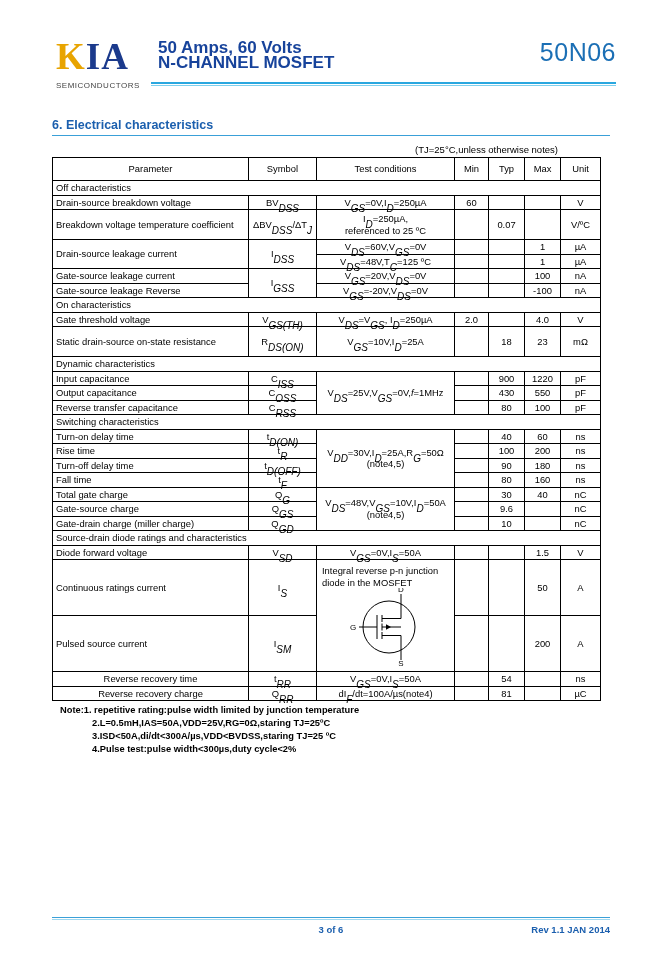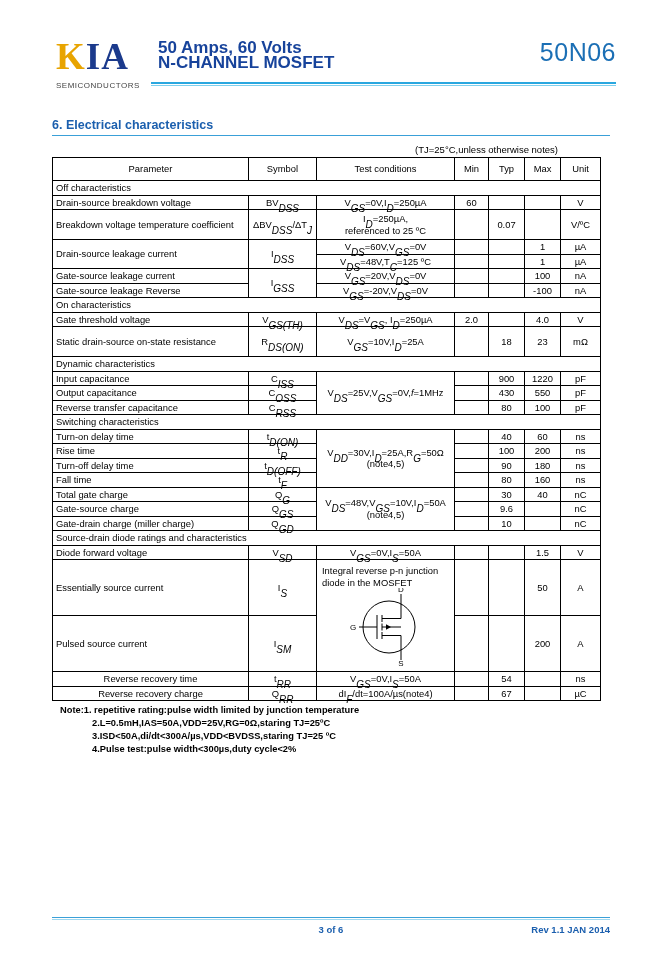--- a/index.html
+++ b/index.html
@@ -311,21 +311,21 @@
         <td>Diode forward voltage</td>
         <td class="ctr">V<sub>SD</sub></td>
         <td class="ctr">V<sub>GS</sub>=0V,I<sub>S</sub>=50A</td>
         <td class="ctr"></td>
         <td class="ctr"></td>
         <td class="ctr">1.5</td>
         <td class="ctr">V</td>
       </tr>
 
       <tr class="taller">
-        <td>Essentially source current</td>
+        <td>Continuous ratings current</td>
         <td class="ctr">I<sub>S</sub></td>
         <td rowspan="2" class="diagcell">
           <div style="text-align:left;padding-left:2px;">Integral reverse p-n junction diode in the MOSFET</div>
           <svg class="mosfet" width="110" height="78" viewBox="0 0 110 78">
             <circle cx="58" cy="39" r="26" fill="none" stroke="#000" stroke-width="1"></circle>
 
             <line x1="46" y1="27" x2="46" y2="51" stroke="#000" stroke-width="1"></line>
 
             <line x1="51" y1="27" x2="51" y2="34" stroke="#000" stroke-width="1"></line>
             <line x1="51" y1="35.5" x2="51" y2="42.5" stroke="#000" stroke-width="1"></line>
@@ -369,21 +369,21 @@
         <td class="ctr"></td>
         <td class="ctr">54</td>
         <td class="ctr"></td>
         <td class="ctr">ns</td>
       </tr>
       <tr>
         <td class="ctr">Reverse recovery charge</td>
         <td class="ctr">Q<sub>RR</sub></td>
         <td class="ctr">dI<sub>F</sub>/dt=100A/µs(note4)</td>
         <td class="ctr"></td>
-        <td class="ctr">67</td>
+        <td class="ctr">81</td>
         <td class="ctr"></td>
         <td class="ctr">µC</td>
       </tr>
     </tbody>
   </table>
 
   <div class="notes">
     <div class="n1">Note:1. repetitive rating:pulse width limited by junction temperature</div>
     <div class="ni">2.L=0.5mH,IAS=50A,VDD=25V,RG=0Ω,staring TJ=25ºC</div>
     <div class="ni">3.ISD&lt;50A,di/dt&lt;300A/µs,VDD&lt;BVDSS,staring TJ=25 ºC</div>

